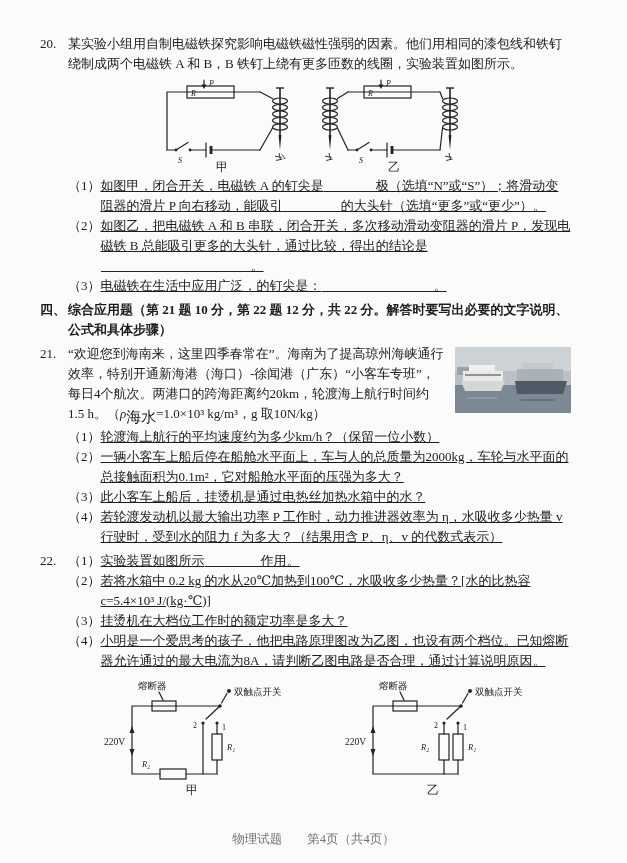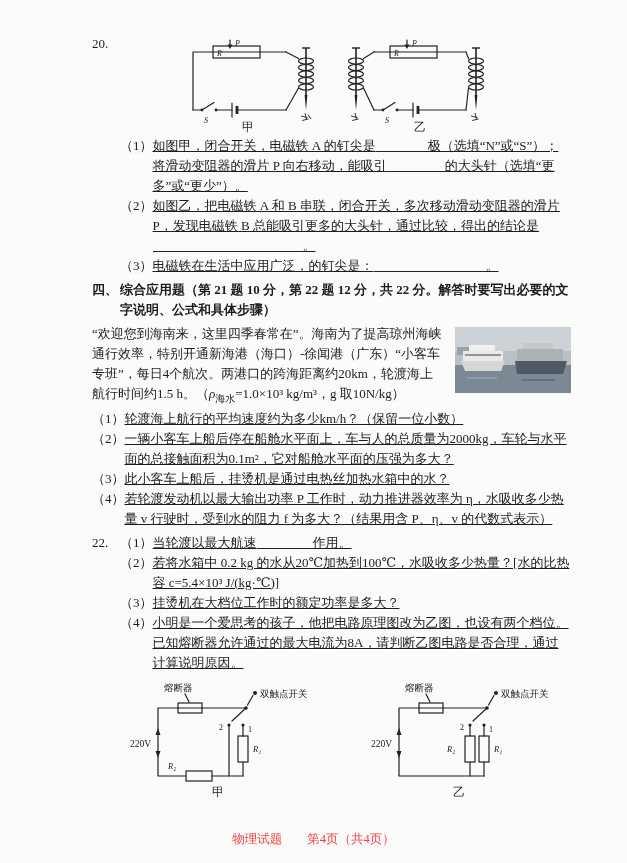--- a/index.html
+++ b/index.html
@@ -4,56 +4,57 @@
 <style>
   * { margin:0; padding:0; box-sizing:border-box; }
   html,body { background:#ffffff; }
   .page {
     position:relative;
     width:627px; height:863px;
     background:#fbfbfa;
     color:#1c1c1c;
     font-family:"Liberation Serif","DejaVu Serif",serif;
     font-size:13px; line-height:20px;
-    padding:34px 56px 0 92px;
+    padding:34px 56px 0 40px;
     overflow:hidden;
   }
   .qrow { display:flex; }
   .qnum { flex:0 0 28px; white-space:nowrap; }
   .qbody { flex:1; min-width:0; }
   .question { margin-bottom:4px; }
   .part { display:flex; }
   .pnum { flex:0 0 30px; white-space:nowrap; }
   .pbody { flex:1; min-width:0;text-decoration:underline; }
   .sec { font-weight:700; margin:2px 0 4px; }
   .blank { display:inline-block; height:13px; border-bottom:1px solid #222; vertical-align:-2px; }
   .b52{width:52px} .b58{width:58px} .b150{width:150px} .b112{width:112px} .b56{width:56px}
   .figwrap { display:flex; justify-content:center; margin:4px 0 2px; }
   .fig22wrap { display:flex; justify-content:center; gap:46px; margin-top:5px; }
   .photo { float:right; width:116px; height:66px; margin:3px 0 4px 10px; }
   .photo svg { display:block; }
   .rho { font-style:italic; }
-  .subs { font-size:10px; }
+  .subs { font-size:15px; }
   .cw { stroke:#222; stroke-width:1.2; fill:none; stroke-linecap:round; }
   .cf { fill:#222; stroke:none; }
   svg text { fill:#222; stroke:none; font-family:"Liberation Serif","DejaVu Serif",serif; }
   .footer {
     position:absolute; left:0; right:0; bottom:14px;
-    text-align:center; font-size:12.5px; color:#ef4444;
+    text-align:center; font-size:12.5px; color:#737373;
   }
 </style>
 </head>
 <body>
 
 <div class="page">
 
   <section class="question">
     <div class="qrow">
       <span class="qnum">20.</span>
       <div class="qbody">
+        <div>某实验小组用自制电磁铁探究影响电磁铁磁性强弱的因素。他们用相同的漆包线和铁钉绕制成两个电磁铁 A 和 B，B 铁钉上绕有更多匝数的线圈，实验装置如图所示。</div>
 
         <div class="figwrap">
           <svg width="335" height="96" viewBox="0 0 335 96">
 
             <g>
               <path class="cw" d="M15 14 H108 M15 14 V72"></path>
               <rect class="cw" x="35" y="8" width="47" height="12"></rect>
               <path class="cw" d="M52 2 V7"></path>
               <polygon class="cf" points="49.5,6.5 54.5,6.5 52,11"></polygon>
               <text x="57" y="7.5" font-size="8" font-style="italic">P</text>
@@ -139,20 +140,21 @@
     </div>
   </section>
 
   <div class="sec qrow">
     <span class="qnum">四、</span>
     <div class="qbody"><span>综合应用题（第 21 题 10 分，第 22 题 12 分，共 22 分。</span><span class="note">解答时要写出必要的文字说明、公式和具体步骤）</span></div>
   </div>
 
   <section class="question">
     <div class="qrow">
+      <span class="qnum">21.</span>
       <div class="qbody">
         <span class="photo">
           <svg width="116" height="66" viewBox="0 0 116 66">
             <rect width="116" height="66" fill="#b9c0c6"></rect>
             <rect width="116" height="24" fill="#ccd2d5"></rect>
             <rect y="38" width="116" height="28" fill="#7c8894"></rect>
             <rect x="2" y="20" width="30" height="8" fill="#9aa2a8"></rect>
             <rect x="14" y="18" width="26" height="7" fill="#f0f0ee"></rect>
             <rect x="8" y="24" width="40" height="10" fill="#e9eae8"></rect>
             <polygon points="6,34 50,34 46,44 10,44" fill="#d7d8d4"></polygon>
@@ -186,21 +188,21 @@
     </div>
   </section>
 
   <section class="question">
     <div class="qrow">
       <span class="qnum">22.</span>
       <div class="qbody">
 
         <div class="part">
           <span class="pnum">（1）</span>
-          <div class="pbody"><span>当轮渡以最大航速</span><span class="blank b56"></span><span>作用。</span></div>
+          <div class="pbody"><span>实验装置如图所示</span><span class="blank b56"></span><span>作用。</span></div>
         </div>
         <div class="part">
           <span class="pnum">（2）</span>
           <div class="pbody">若将水箱中 0.2 kg 的水从20℃加热到100℃，水吸收多少热量？[水的比热容 c=5.4×10³ J/(kg·℃)]</div>
         </div>
         <div class="part">
           <span class="pnum">（3）</span>
           <div class="pbody">挂烫机在大档位工作时的额定功率是多大？</div>
         </div>
         <div class="part">

